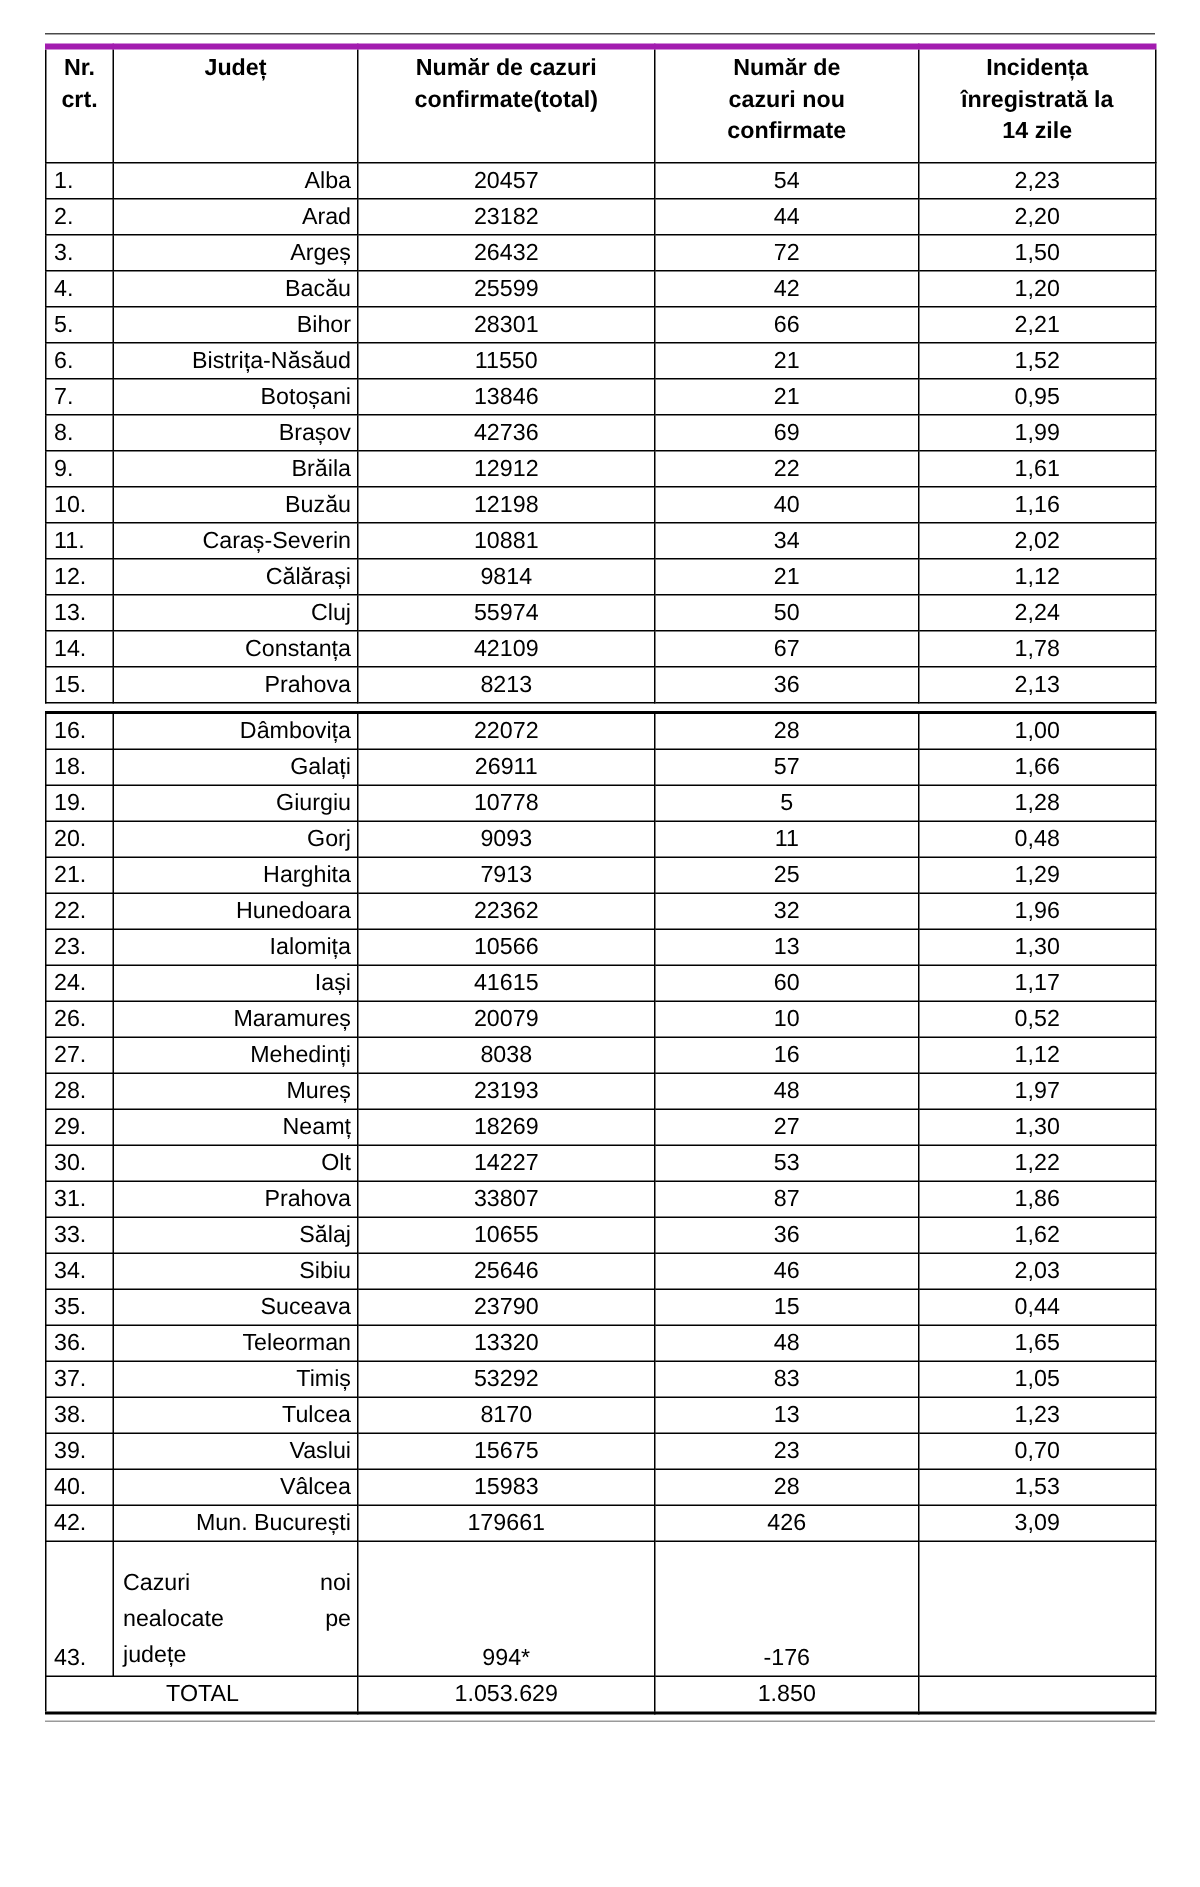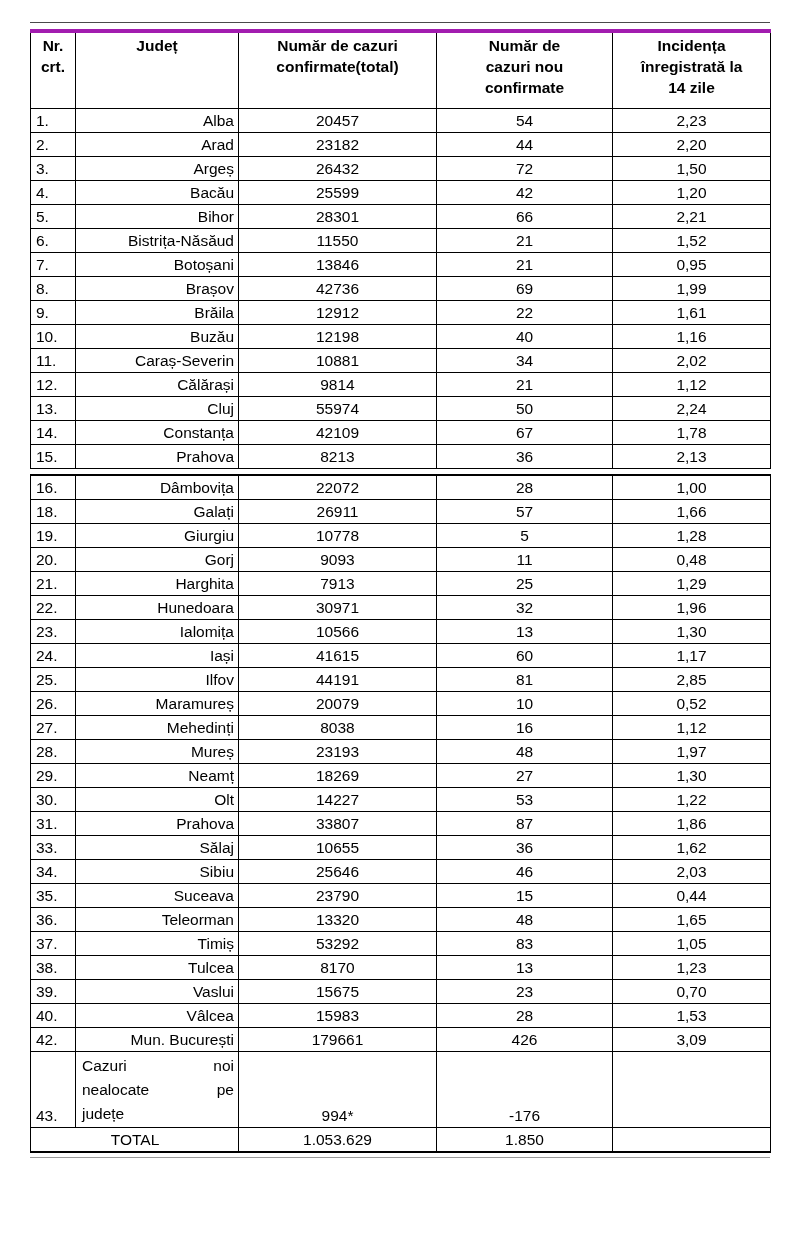--- a/index.html
+++ b/index.html
@@ -50,21 +50,21 @@
     height: 23px;
     line-height: 21px;
     padding: 1px 4px;
     vertical-align: middle;
   }
   td.nr    { text-align: left; padding-left: 5px; }
   td.judet { text-align: right; padding-left: 6px; }
   td.num   { text-align: center; }
 
   tr.tall-row td { vertical-align: bottom; }
-  tr.tall-row td.judet { vertical-align: top; padding-top: 2px; }
+  tr.tall-row td.judet { vertical-align: top; padding-top: 16px; }
   .jline { display: flex; justify-content: space-between; line-height: 24px; }
 
   tr.total-row td { height: 24px; }
   td.total-label { text-align: center; padding-left: 5px; }
 </style>
 </head>
 <body>
 
 <div class="page">
 
@@ -244,44 +244,37 @@
         <tr>
           <td class="nr">21.</td>
           <td class="judet">Harghita</td>
           <td class="num">7913</td>
           <td class="num">25</td>
           <td class="num">1,29</td>
         </tr>
         <tr>
           <td class="nr">22.</td>
           <td class="judet">Hunedoara</td>
-          <td class="num">30971</td>
+          <td class="num">22362</td>
           <td class="num">32</td>
           <td class="num">1,96</td>
         </tr>
         <tr>
           <td class="nr">23.</td>
           <td class="judet">Ialomița</td>
           <td class="num">10566</td>
           <td class="num">13</td>
           <td class="num">1,30</td>
         </tr>
         <tr>
           <td class="nr">24.</td>
           <td class="judet">Iași</td>
           <td class="num">41615</td>
           <td class="num">60</td>
           <td class="num">1,17</td>
-        </tr>
-        <tr>
-          <td class="nr">25.</td>
-          <td class="judet">Ilfov</td>
-          <td class="num">44191</td>
-          <td class="num">81</td>
-          <td class="num">2,85</td>
         </tr>
         <tr>
           <td class="nr">26.</td>
           <td class="judet">Maramureș</td>
           <td class="num">20079</td>
           <td class="num">10</td>
           <td class="num">0,52</td>
         </tr>
         <tr>
           <td class="nr">27.</td>

